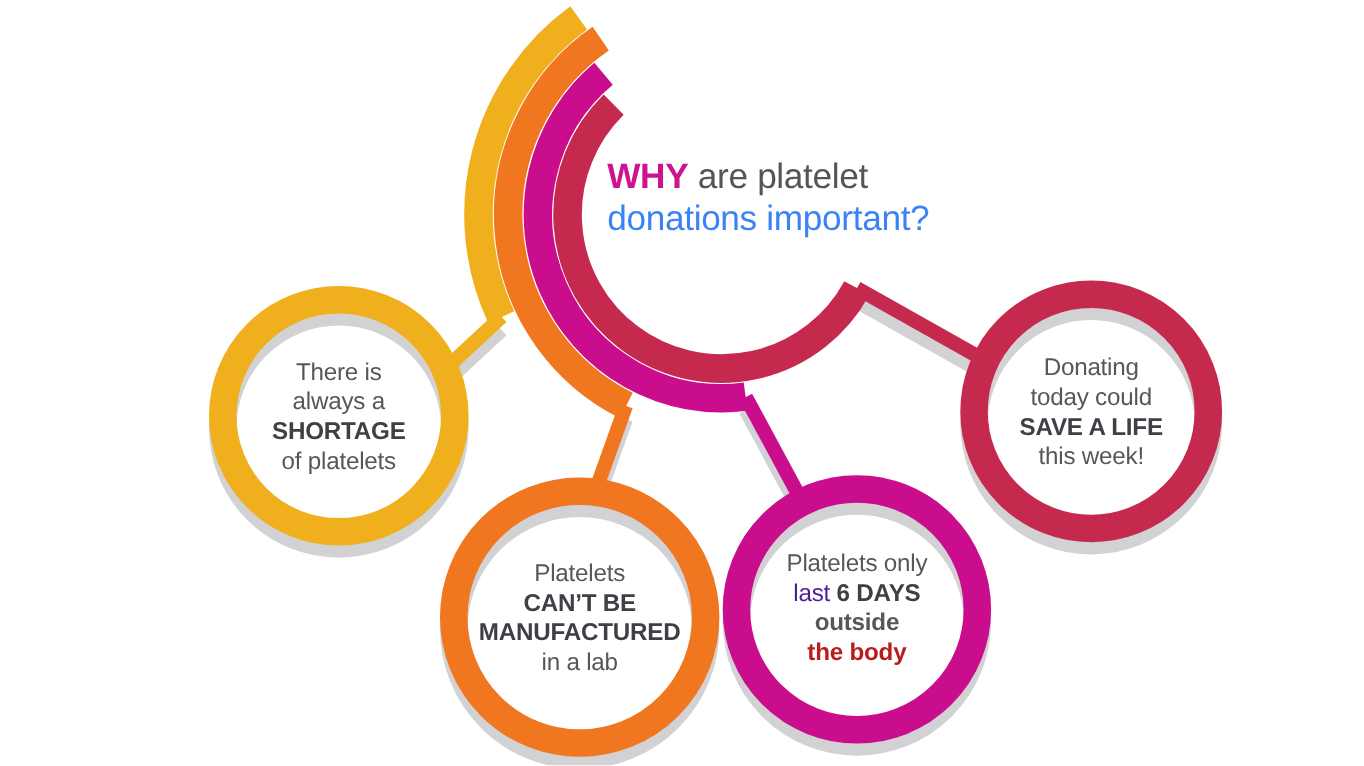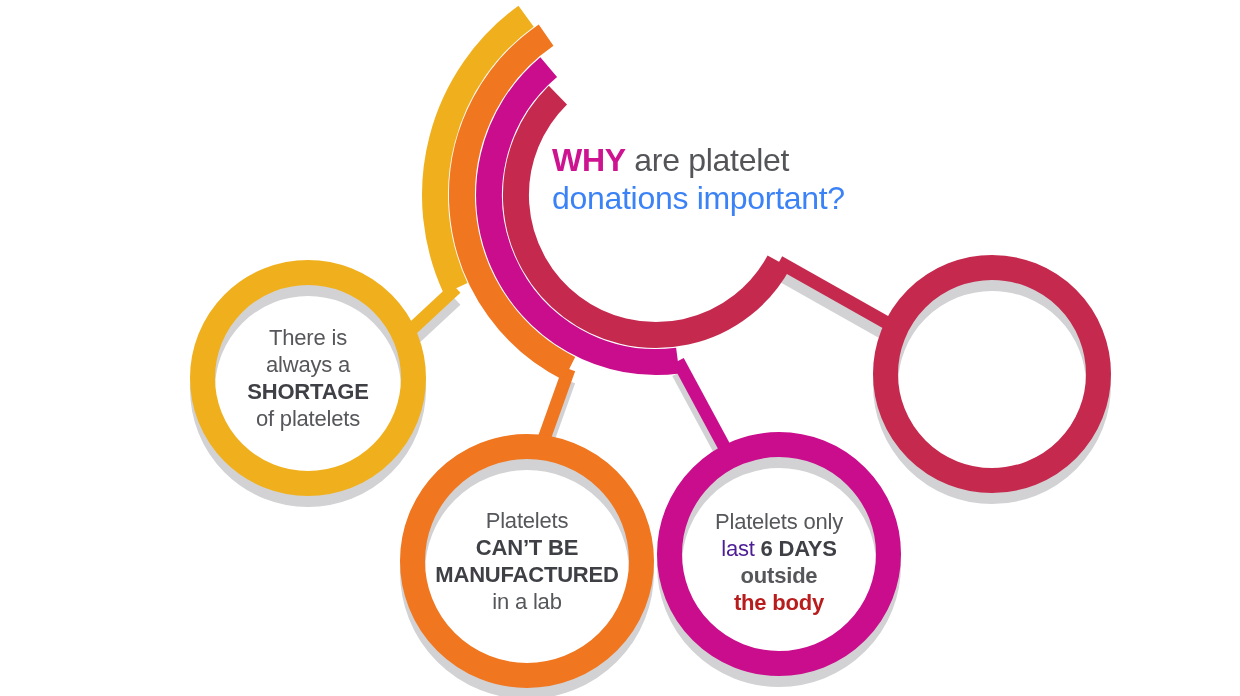--- a/index.html
+++ b/index.html
@@ -64,19 +64,25 @@
       <div class="line"><span class="seg-bold" style="color: rgb(63, 64, 69);">CAN’T BE</span></div>
       <div class="line"><span class="seg-bold" style="color: rgb(63, 64, 69);">MANUFACTURED</span></div>
       <div class="line"><span class="seg" style="color: rgb(86, 87, 91);">in a lab</span></div>
     </div>
     <div class="bubble-text" style="left: 179px; top: 285px; width: 186px; height: 186px;">
       <div class="line"><span class="seg" style="color: rgb(86, 87, 91);">There is</span></div>
       <div class="line"><span class="seg" style="color: rgb(86, 87, 91);">always a</span></div>
       <div class="line"><span class="seg-bold" style="color: rgb(63, 64, 69);">SHORTAGE</span></div>
       <div class="line"><span class="seg" style="color: rgb(86, 87, 91);">of platelets</span></div>
     </div>
-    <div class="bubble-text" style="left: 646px; top: 465px; width: 194px; height: 194px;">
+    <div class="bubble-text" style="left: 646px; top: 455px; width: 194px; height: 194px;">
       <div class="line"><span class="seg" style="color: rgb(86, 87, 91);">Platelets only</span></div>
       <div class="line"><span class="seg" style="color: #4c1d95;">last </span><span class="seg-bold" style="color: rgb(63, 64, 69);">6 DAYS</span></div>
       <div class="line"><span class="seg" style="color: rgb(86, 87, 91); font-weight: bold;">outside</span></div>
       <div class="line"><span class="seg" style="color: #b91c1c; font-weight: bold;">the body</span></div>
     </div>
+    <div class="bubble-text" style="left: 862px; top: 280px; width: 188px; height: 188px;">
+      <div class="line"><span class="seg" style="color: rgb(86, 87, 91);">Donating</span></div>
+      <div class="line"><span class="seg" style="color: rgb(86, 87, 91);">today could</span></div>
+      <div class="line"><span class="seg-bold" style="color: rgb(63, 64, 69);">SAVE A LIFE</span></div>
+      <div class="line"><span class="seg" style="color: rgb(86, 87, 91);">this week!</span></div>
+    </div>
   </div>
 
 </body></html>

